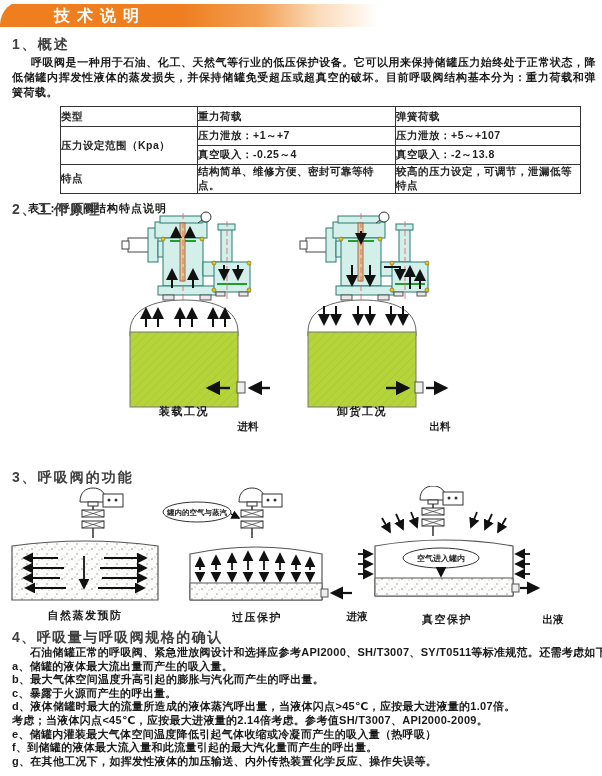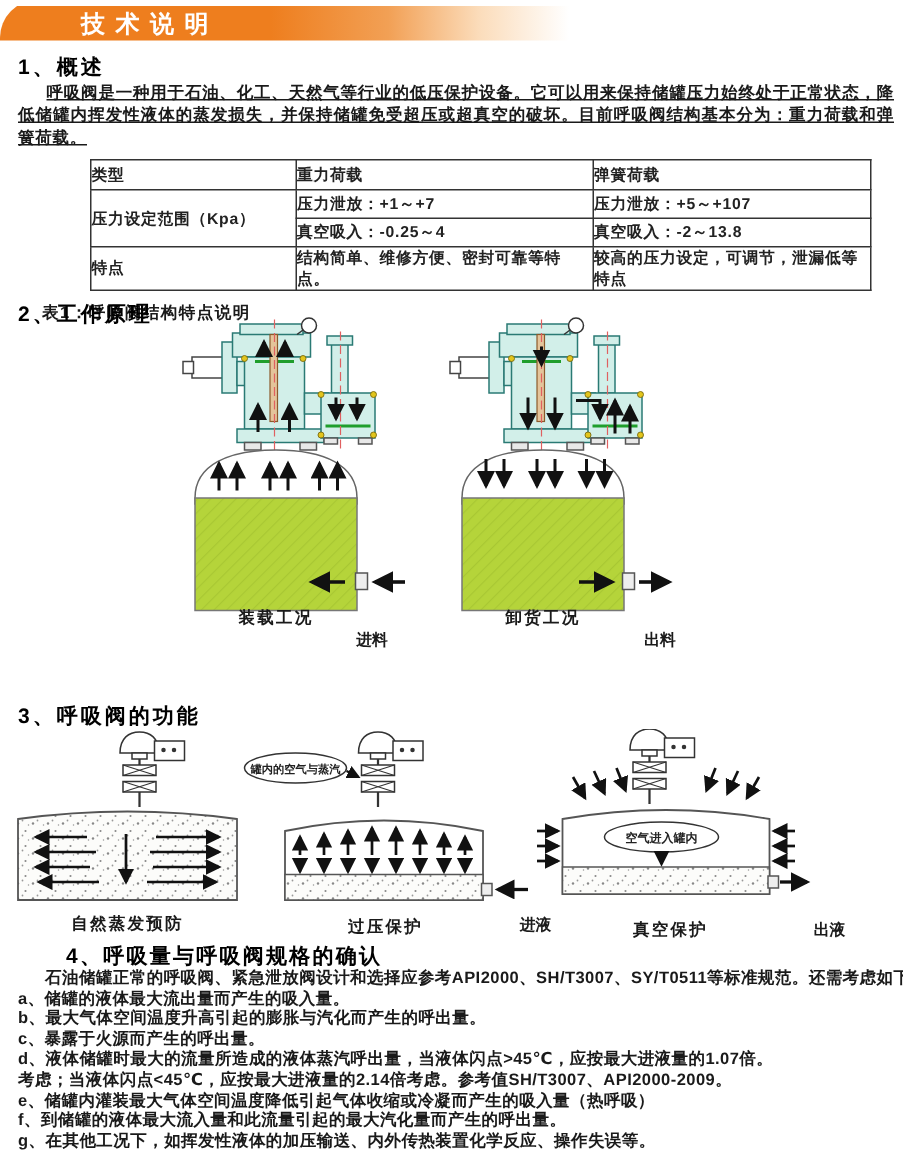--- a/index.html
+++ b/index.html
@@ -1,23 +1,23 @@
 <!DOCTYPE html>
 <html><head>
 <meta charset="utf-8">
 <style>
   html,body{margin:0;padding:0;background:#fff;}
   .page{position:relative;width:602px;height:776px;background:#fff;overflow:hidden;
         font-family:"Liberation Sans","DejaVu Sans",sans-serif;color:#1a1a1a;border-radius:25px;}
   .hdr{position:absolute;left:0;top:4px;width:602px;height:23px;
        background:linear-gradient(90deg,#ee7e1e 0%,#ee7e1e 30%,#f2a055 43%,#fbdcba 53%,#ffffff 63%);}
   .hdr-title{position:absolute;left:54px;top:6px;font-size:16px;font-weight:bold;color:#fff;letter-spacing:7px;}
-  .h1{position:absolute;left:12px;font-size:14px;font-weight:bold;letter-spacing:2px;color:#000000;}
+  .h1{position:absolute;left:12px;font-size:14px;font-weight:bold;letter-spacing:2px;color:#404040;}
   .para{position:absolute;left:12px;width:584px;font-size:11px;font-weight:bold;line-height:15px;text-indent:19px;
-        text-align:justify;letter-spacing:0.5px;text-decoration:underline;}
+        text-align:justify;letter-spacing:0.5px;}
   table.t1{position:absolute;left:60px;top:106px;width:520px;border-collapse:collapse;table-layout:fixed;}
   table.t1 td{border:1px solid #333;font-size:10.5px;font-weight:bold;text-align:left;vertical-align:middle;
               padding:0;letter-spacing:0.5px;color:#222;}
   .cap{position:absolute;left:28px;top:201px;font-size:11px;font-weight:bold;letter-spacing:1px;}
   .dlabel{position:absolute;font-size:11px;font-weight:bold;letter-spacing:1.5px;text-align:center;}
   .flabel{position:absolute;font-size:10.5px;font-weight:bold;text-align:center;margin-top:20px;}
   .svgwrap{position:absolute;left:0;}
   .s4wrap{position:absolute;left:12px;top:646px;width:588px;}
   .s4line{white-space:nowrap;font-size:11px;font-weight:bold;line-height:13.6px;letter-spacing:0.3px;}
   .s4intro{padding-left:18px;}
@@ -277,21 +277,21 @@
       </g>
     </svg>
   </div>
 
   <div class="dlabel" style="top:608px;left:30px;width:110px;">自然蒸发预防</div>
   <div class="dlabel" style="top:610px;left:212px;width:90px;">过压保护</div>
   <div class="flabel" style="top:590px;left:342px;width:30px;">进液</div>
   <div class="dlabel" style="top:612px;left:402px;width:90px;">真空保护</div>
   <div class="flabel" style="top:593px;left:538px;width:30px;">出液</div>
 
-  <div class="h1" style="top:629px;letter-spacing:1.5px;margin-left:32px;">4、呼吸量与呼吸阀规格的确认</div>
+  <div class="h1" style="top:629px;letter-spacing:1.5px;">4、呼吸量与呼吸阀规格的确认</div>
   <div class="s4wrap">
     <div class="s4line s4intro">石油储罐正常的呼吸阀、紧急泄放阀设计和选择应参考API2000、SH/T3007、SY/T0511等标准规范。还需考虑如下因素：</div>
     <div class="s4line">a、储罐的液体最大流出量而产生的吸入量。</div>
     <div class="s4line">b、最大气体空间温度升高引起的膨胀与汽化而产生的呼出量。</div>
     <div class="s4line">c、暴露于火源而产生的呼出量。</div>
     <div class="s4line">d、液体储罐时最大的流量所造成的液体蒸汽呼出量，当液体闪点&gt;45℃，应按最大进液量的1.07倍。</div>
     <div class="s4line">考虑；当液体闪点&lt;45℃，应按最大进液量的2.14倍考虑。参考值SH/T3007、API2000-2009。</div>
     <div class="s4line">e、储罐内灌装最大气体空间温度降低引起气体收缩或冷凝而产生的吸入量（热呼吸）</div>
     <div class="s4line">f、到储罐的液体最大流入量和此流量引起的最大汽化量而产生的呼出量。</div>
     <div class="s4line">g、在其他工况下，如挥发性液体的加压输送、内外传热装置化学反应、操作失误等。</div>

